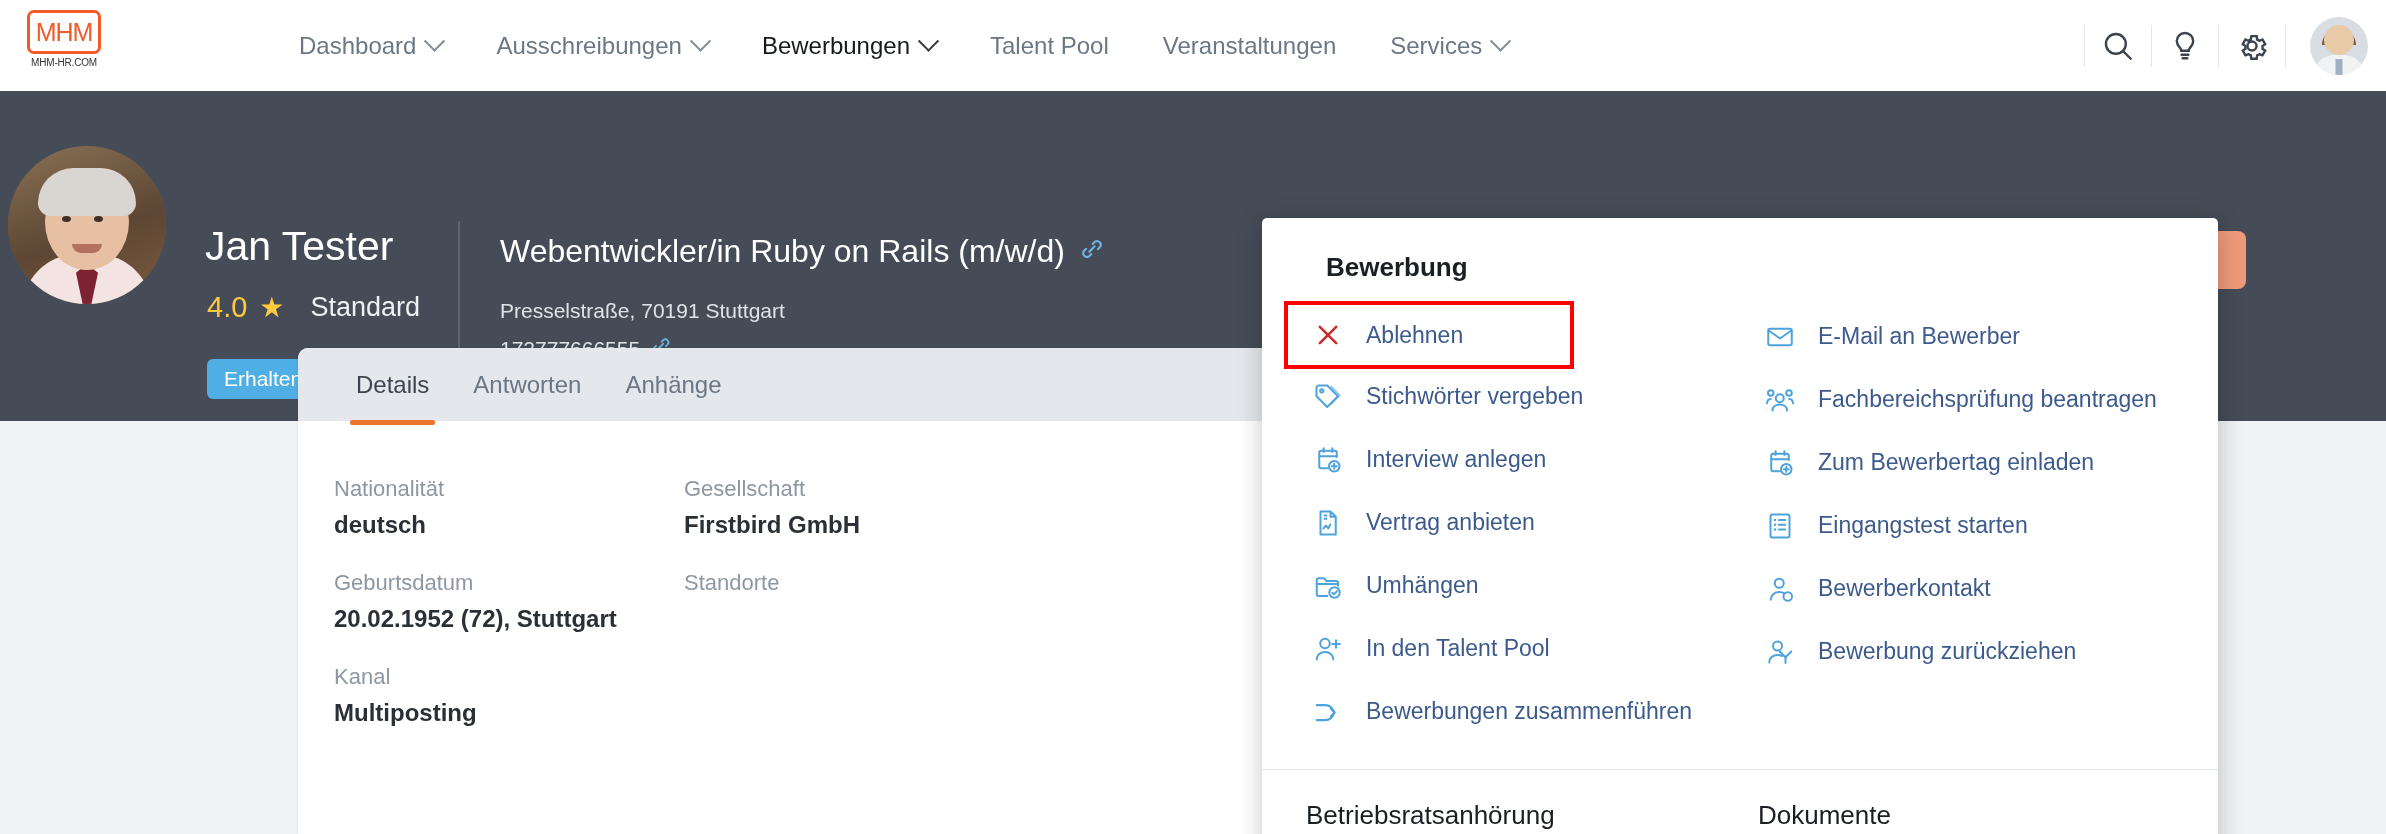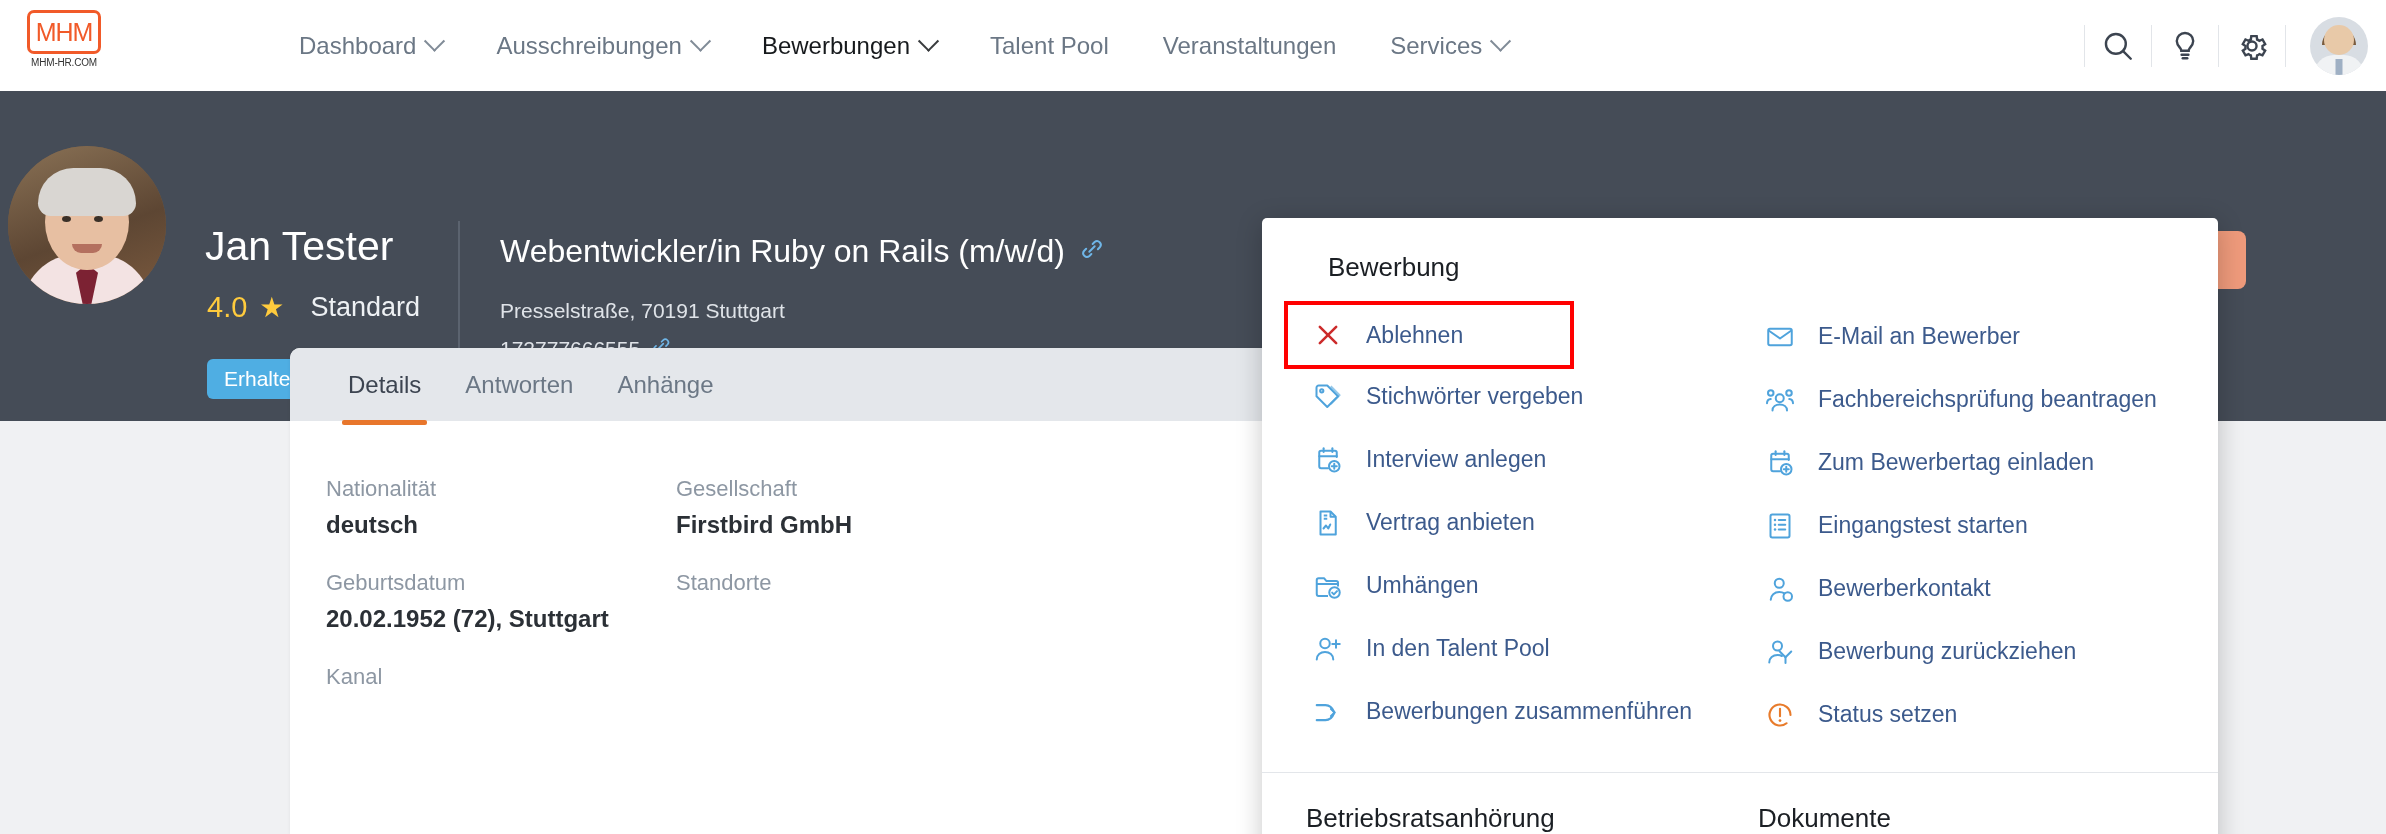--- a/index.html
+++ b/index.html
@@ -202,21 +202,21 @@
     padding: 0 30px; font-size: 23px; cursor: pointer;
   }
   .btn-actions .chev { width: 14px; height: 14px; border-width: 2.6px; }
 
   
   .page-bg {
     position: absolute; top: 421px; left: 0;
     width: 2386px; height: 413px; background: #f0f1f3;
   }
   .content-card {
-    position: absolute; left: 290px; top: 348px;
+    position: absolute; left: 298px; top: 348px;
     width: 1560px; height: 486px;
     background: #ffffff;
     border-radius: 10px 10px 0 0;
     box-shadow: 0 1px 4px rgba(0,0,0,.06);
   }
   .tabstrip {
     height: 73px; background: #e4e7eb;
     border-radius: 10px 10px 0 0;
     display: flex; align-items: center; padding-left: 36px; gap: 0;
   }
@@ -241,23 +241,22 @@
 
   
   .menu-panel {
     position: absolute; left: 1262px; top: 218px;
     width: 956px; background: #ffffff;
     border-radius: 5px;
     box-shadow: 0 5px 26px rgba(0,0,0,.22);
     padding: 34px 0 0 0; z-index: 20;
   }
   .menu-section-title {
-    font-size: 26px; color: #1b1f24; font-weight: 400;
-    padding: 0 0 22px 34px;
-    margin-left: 32px;
+    font-size: 26px; color: #1b1f24; font-weight: 700;
+    padding: 0 0 22px 64px;
   }
   .menu-grid {
     display: grid; grid-template-columns: 1fr 1fr;
     padding: 0 44px 26px 44px; column-gap: 36px;
   }
   .menu-item {
     display: flex; align-items: center; gap: 22px;
     height: 63px; cursor: pointer; color: #3c5a8c;
     font-size: 23px; padding-left: 6px;
   }
@@ -474,20 +473,21 @@
         <div>
           <div class="field-label">Nationalität</div>
           <div class="field-value">deutsch</div>
         </div>
         <div>
           <div class="field-label">Geburtsdatum</div>
           <div class="field-value">20.02.1952 (72), Stuttgart</div>
         </div>
         <div>
           <div class="field-label">Kanal</div>
+          <div class="field-value">Multiposting</div>
         </div>
       </div>
       <div class="fcol">
         <div>
           <div class="field-label">Gesellschaft</div>
           <div class="field-value">Firstbird GmbH</div>
         </div>
         <div>
           <div class="field-label">Standorte</div>
           <div class="field-value empty"></div>
@@ -659,30 +659,20 @@
             <svg width="30" height="30" viewBox="0 0 24 24" fill="none" stroke="currentColor" stroke-width="1.6" stroke-linecap="round" stroke-linejoin="round">
               <circle cx="10" cy="7.2" r="3.6"></circle>
               <path d="M3.4 20.4c0-3.6 2.9-6 6.6-6 1.3 0 2.5.3 3.5.8"></path>
               <path d="M21 11.6l-4.6 4.6-4.6-4.6"></path>
               <path d="M16.4 16.2V20.8"></path>
             </svg>
           </span>
           <span>Bewerbung zurückziehen</span>
         </div>
 
-        <div class="menu-item">
-          <span class="mi-ic">
-            <svg width="30" height="30" viewBox="0 0 24 24" fill="none" stroke="#E87B2B" stroke-width="1.7" stroke-linecap="round">
-              <path d="M20.4 12a8.4 8.4 0 10-3.2 6.6"></path>
-              <line x1="12" y1="7" x2="12" y2="13"></line>
-              <circle cx="12" cy="16.4" r="1.1" fill="#E87B2B" stroke="none"></circle>
-            </svg>
-          </span>
-          <span>Status setzen</span>
-        </div>
       </div>
     </div>
 
     <div class="menu-sep"></div>
 
     <div class="menu-foot">
       <div class="menu-foot-title">Betriebsratsanhörung</div>
       <div class="menu-foot-title">Dokumente</div>
     </div>
   </div>

